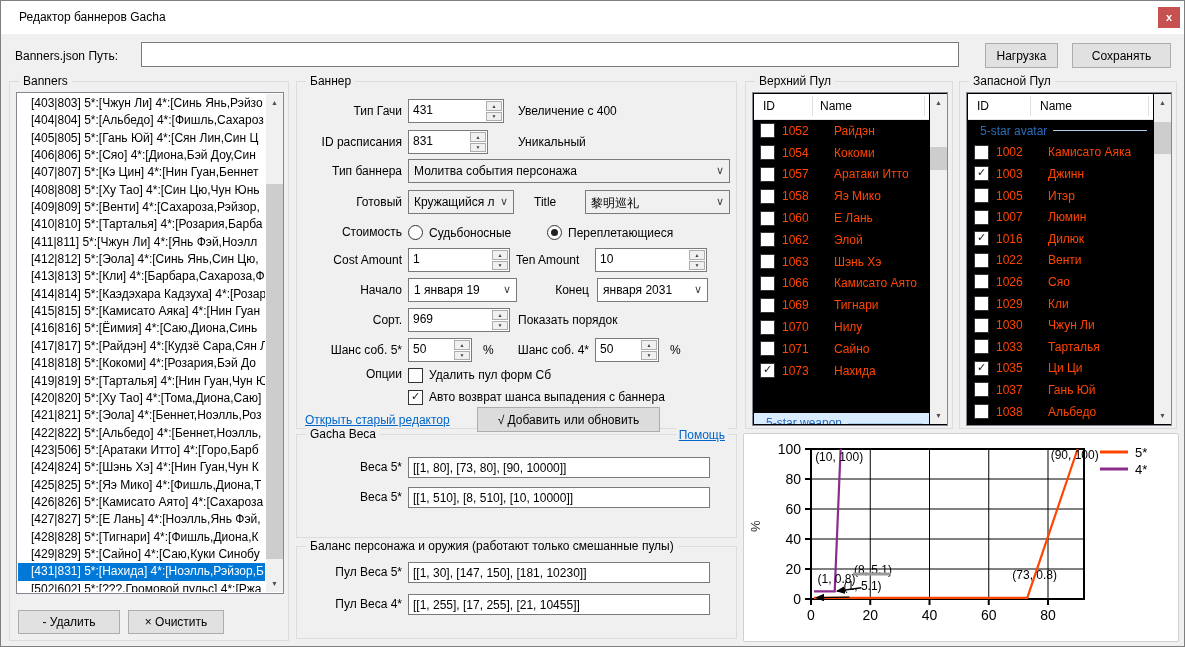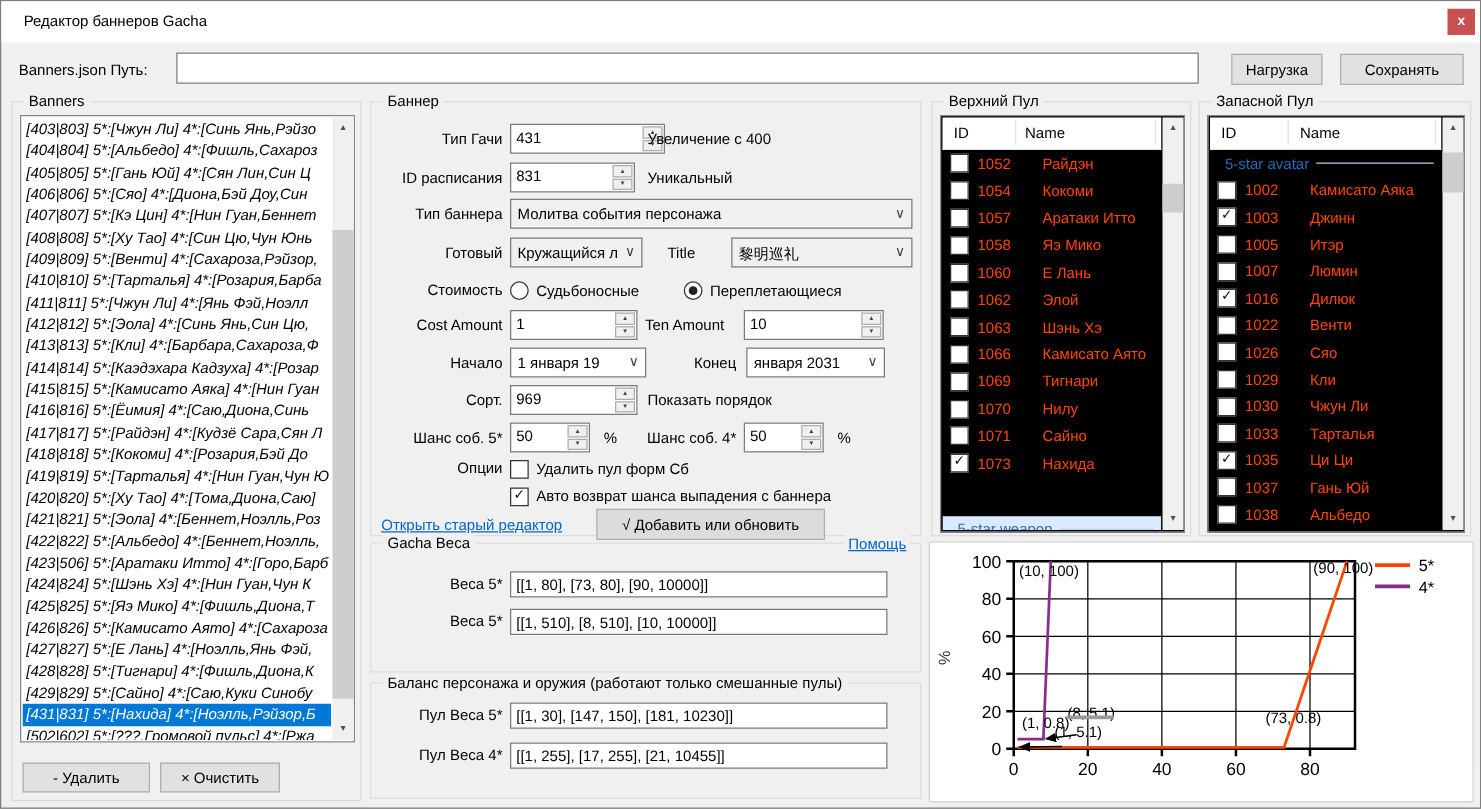--- a/index.html
+++ b/index.html
@@ -37,21 +37,21 @@
   .radio{position:absolute;display:flex;align-items:center;cursor:default;}
   .radio .rdot{width:13px;height:13px;border:1px solid #333;border-radius:50%;background:#fff;margin-right:6px;position:relative;flex:none;}
   .radio.on .rdot::after{content:"";position:absolute;left:3px;top:3px;width:7px;height:7px;border-radius:50%;background:#222;}
   .check{position:absolute;display:flex;align-items:flex-start;cursor:default;}
   .cb{width:13px;height:13px;border:1px solid #333;background:#fff;margin-right:6px;position:relative;flex:none;
     font-size:11px;line-height:12px;text-align:center;color:#111;}
   .cb.on::after{content:"✓";position:absolute;left:0;top:-1px;width:13px;}
   
   .listbox{position:absolute;background:#fff;border:1px solid #828790;box-sizing:border-box;overflow:hidden;}
   .lb-rows{position:absolute;left:1px;top:2px;right:18px;bottom:1px;overflow:hidden;}
-  .lb-row{height:17.35px;line-height:17.35px;padding-left:3px;white-space:nowrap;overflow:hidden;font-size:12px;cursor:default;font-style:italic;}
+  .lb-row{height:17.35px;line-height:17.35px;padding-left:13px;white-space:nowrap;overflow:hidden;font-size:12px;cursor:default;}
   .lb-row.sel{background:#0078d7;color:#fff;}
   
   .vscroll{position:absolute;width:17px;background:#f0f0f0;}
   .vscroll .sarr{position:absolute;left:0;width:17px;height:17px;color:#505050;font-size:7px;
     display:flex;align-items:center;justify-content:center;}
   .vscroll .sarr.up{top:0;} .vscroll .sarr.dn{bottom:0;}
   .vscroll .thumb{position:absolute;left:0;width:17px;background:#cdcdcd;}
   
   .pool{position:absolute;background:#000000;border:1px solid #828790;box-sizing:border-box;overflow:hidden;}
   .pool-head{position:absolute;left:1px;top:1px;right:18px;height:25px;background:#fff;border-bottom:1px solid #e5e5e5;}
@@ -125,31 +125,31 @@
       </div>
     </div>
     <div class="btn" style="left:8px;top:528px;width:102px;height:24px;">- Удалить</div>
     <div class="btn" style="left:118px;top:528px;width:96px;height:24px;">× Очистить</div>
   </div>
 
   <div class="group" style="left:295px;top:80px;width:441px;height:348px;">
     <span class="gtitle">Баннер</span>
 
     <span class="lbl" style="left:0;top:17px;width:105px;">Тип Гачи</span>
-    <div class="spin" style="left:111px;top:17px;width:124px;">
+    <div class="spin" style="left:111px;top:17px;width:96px;">
       <span class="spin-val">431</span>
       <span class="spin-btns">
           <i>▲</i>
           <i>▼</i>
         </span>
     </div>
     <span class="hint" style="left:221px;top:22px;">Увеличение с 400</span>
 
     <span class="lbl" style="left:0;top:48px;width:105px;">ID расписания</span>
-    <div class="spin" style="left:111px;top:48px;width:100px;">
+    <div class="spin" style="left:111px;top:48px;width:80px;">
       <span class="spin-val">831</span>
       <span class="spin-btns">
           <i>▲</i>
           <i>▼</i>
         </span>
     </div>
     <span class="hint" style="left:221px;top:53px;">Уникальный</span>
 
     <span class="lbl" style="left:0;top:77px;width:105px;">Тип баннера</span>
     <div class="combo flat" style="left:111px;top:77px;width:322px;">

